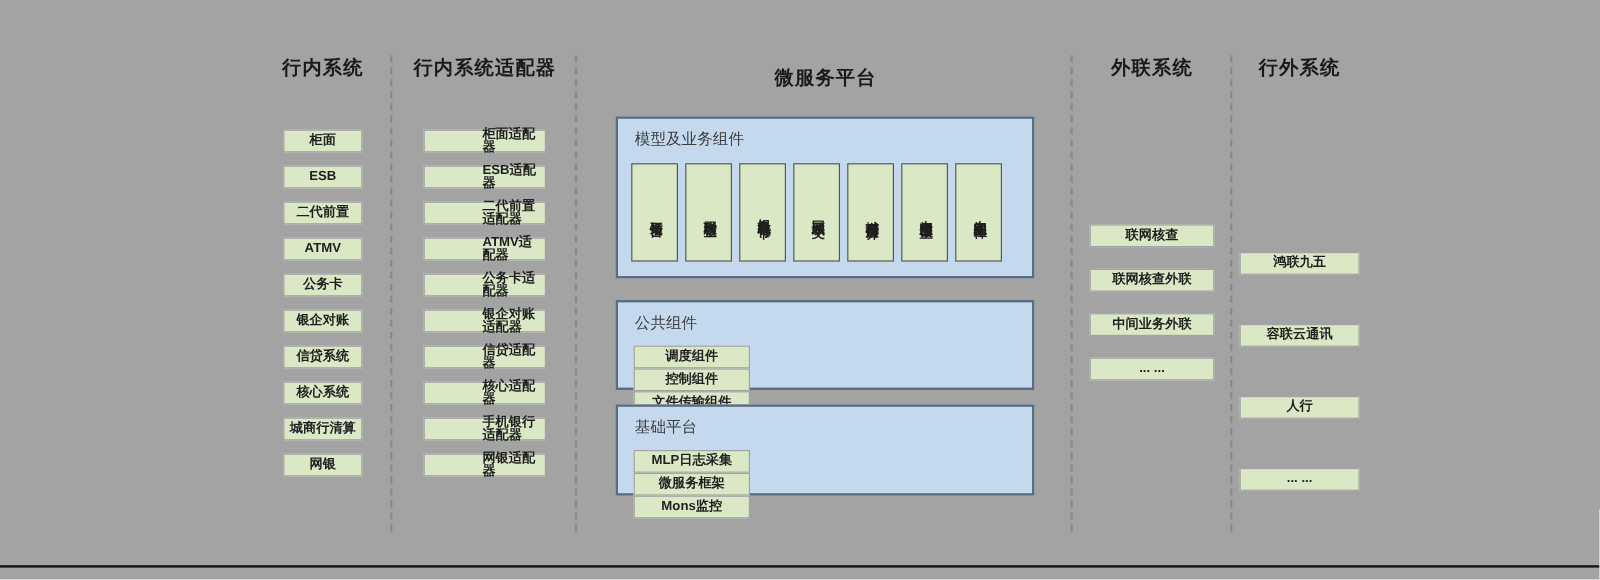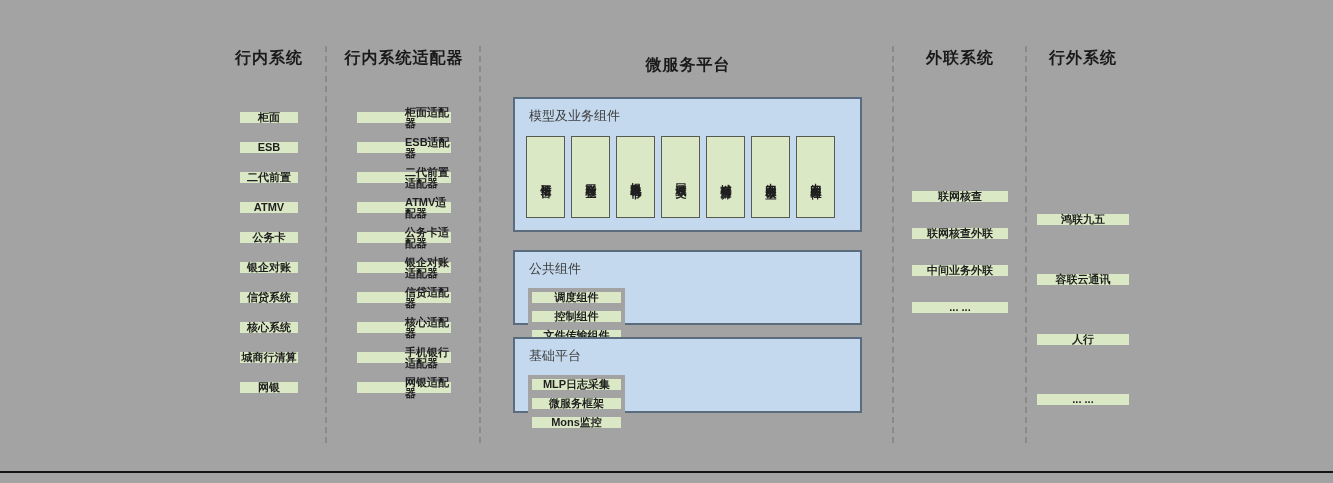--- a/index.html
+++ b/index.html
@@ -24,21 +24,21 @@
     font-size: 16px;
     font-weight: bold;
     color: #1a1a1a;
     text-align: center;
     letter-spacing: 1px;
     line-height: 20px;
   }
   .stack { display: flex; flex-direction: column; align-items: center; }
   .gbox {
     background: #dbe8c6;
-    border: 4px solid #a3a3a3;
+    border: 1px solid #a3a3a3;
     height: 19px;
     display: flex;
     align-items: center;
     justify-content: center;
     font-size: 11px;
     font-weight: bold;
     color: #1f1f1f;
     box-sizing: border-box;
     line-height: 1;
   }

